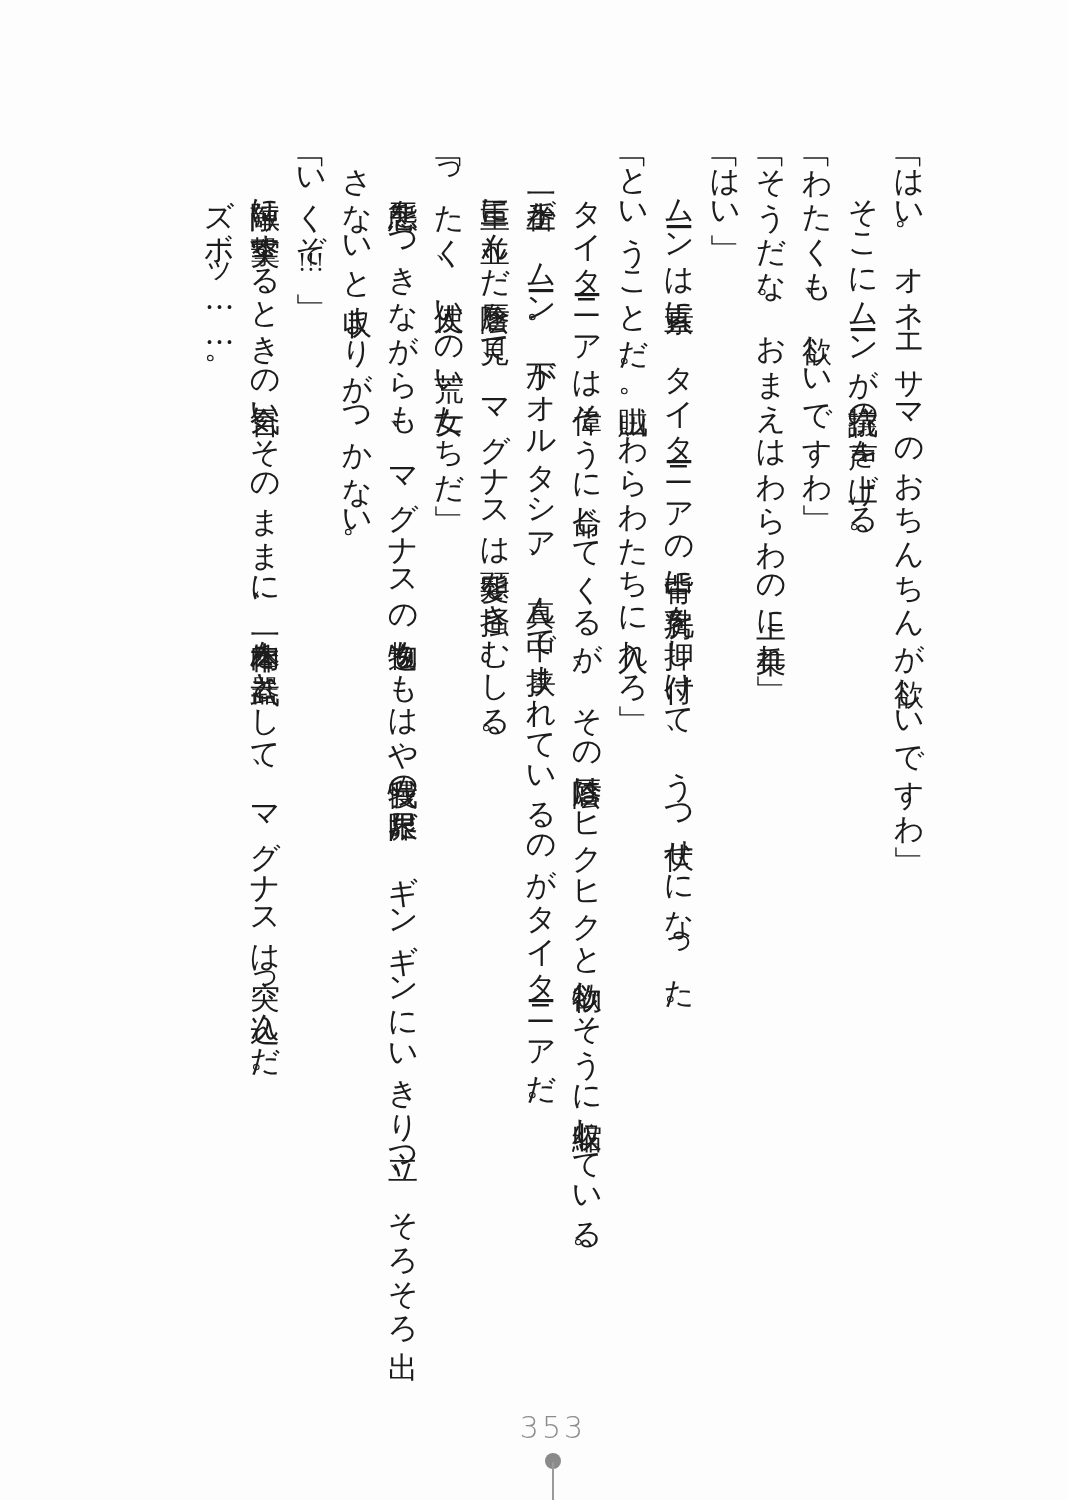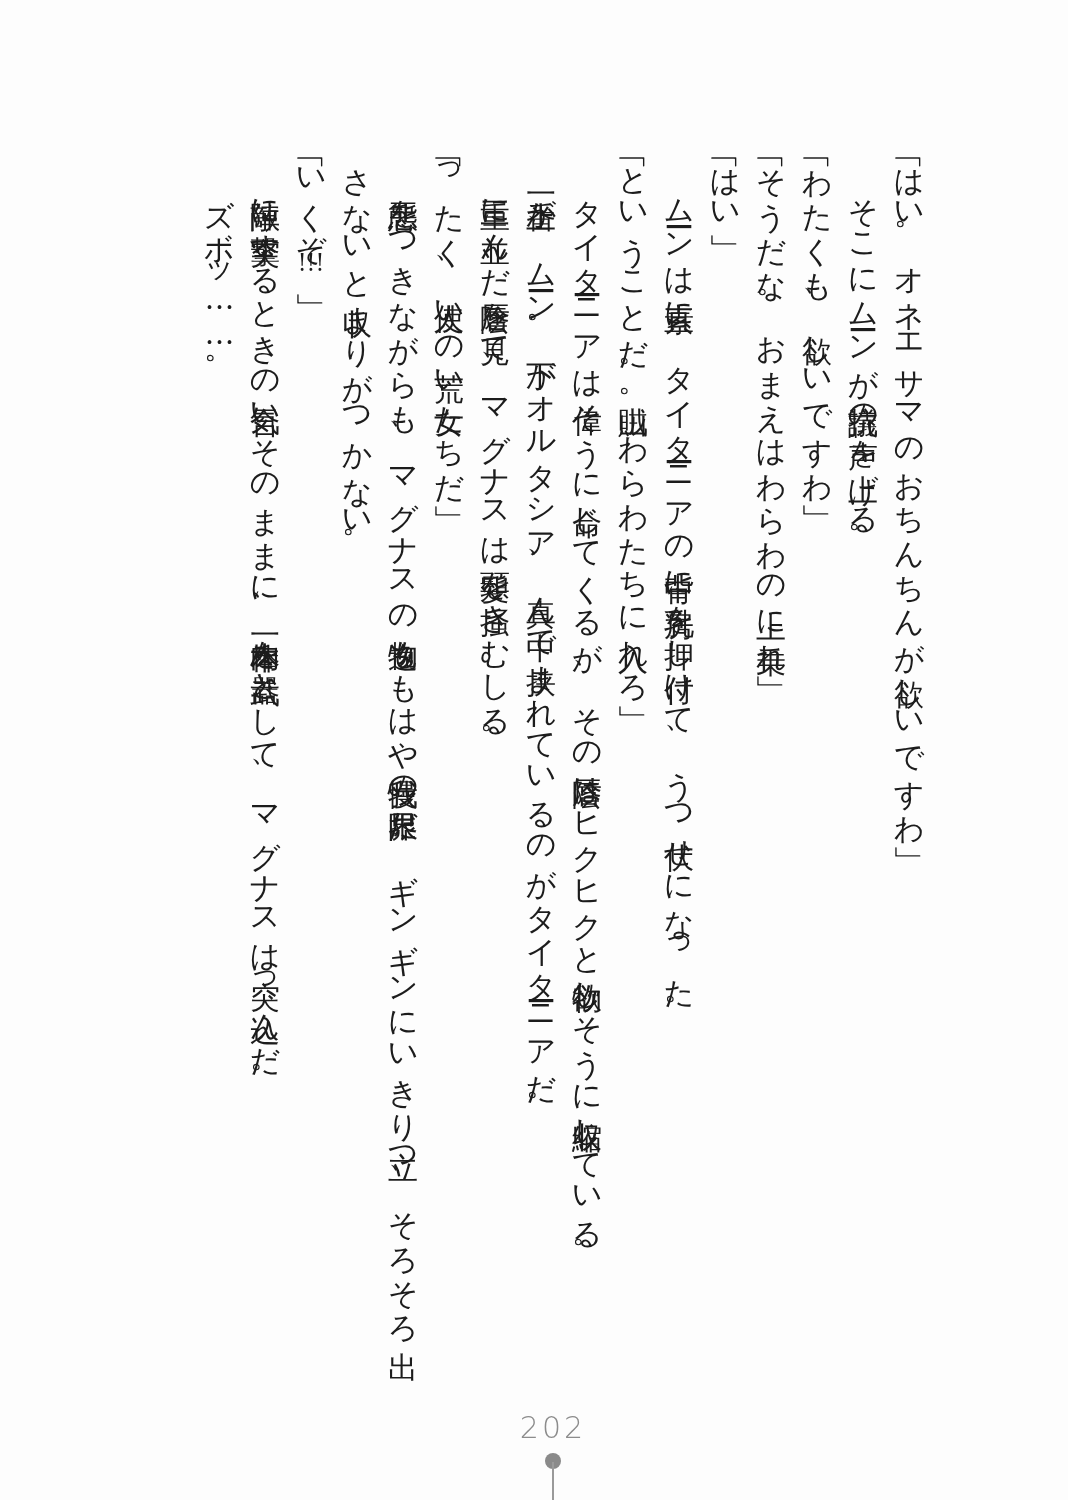--- a/index.html
+++ b/index.html
@@ -90,16 +90,16 @@
       <p class="para indent">タイターニアは偉そうに命じてくるが、その陰唇はヒクヒクと物欲しそうに収縮している。</p>
       <p class="para indent">一番上が、ムーン。下がオルタシア、真ん中で挟まれているのがタイターニアだ。</p>
       <p class="para indent">三重に並んだ陰唇を見て、マグナスは頭髪を掻きむしる。</p>
       <p class="para">「ったく、人使いの荒い女たちだ」</p>
       <p class="para indent">悪態をつきながらも、マグナスの逸物ももはや我慢の限界だ。ギンギンにいきり立つ、そろそろ出さないと収まりがつかない。</p>
       <p class="para">「いくぞ<span class="tcy">!!!</span>」</p>
       <p class="para indent">敵陣に突撃するときの気合いそのままに、肉棒一本を武器として、マグナスは突っ込んだ。</p>
       <p class="para indent">ズボッ……。</p>
     </main>
 
-  <div class="page-number">202</div>
+  <div class="page-number">353</div>
   <div class="footer-dot"></div>
   <div class="footer-stem"></div>
 </div>
 
 </body></html>

